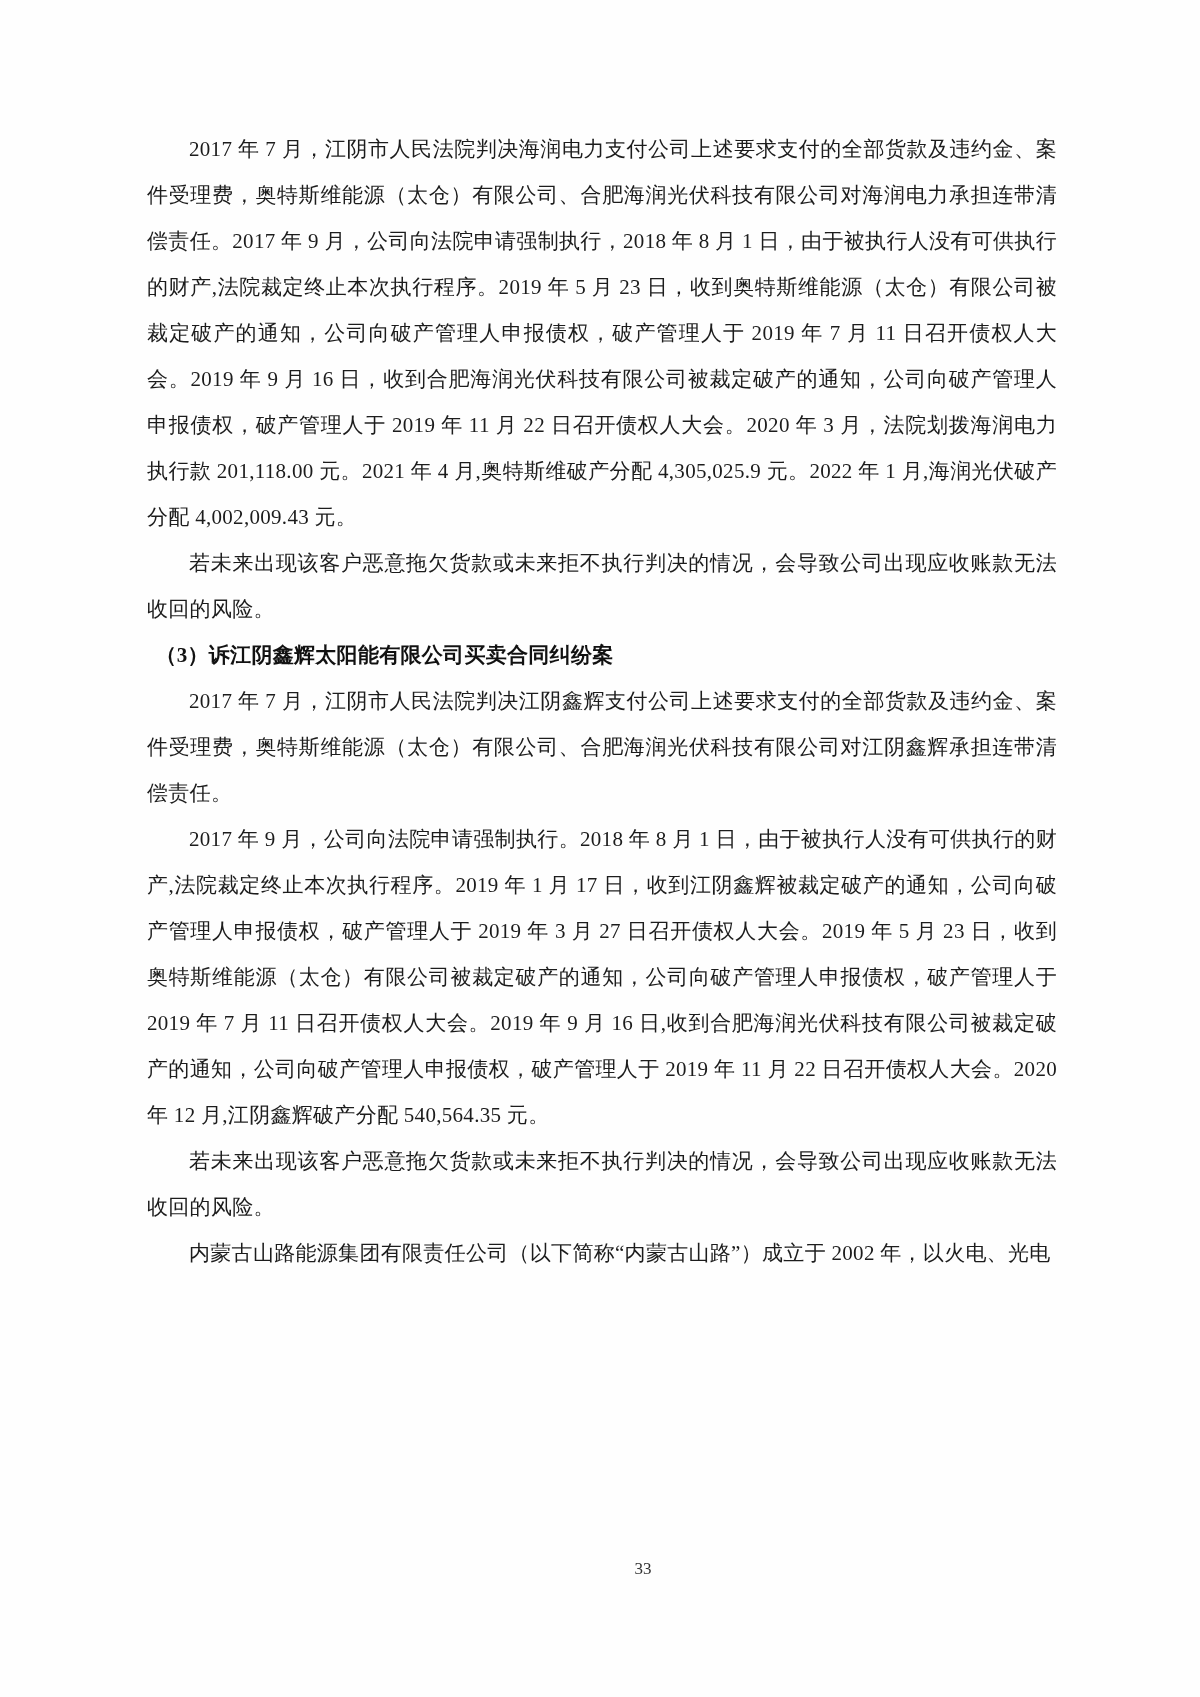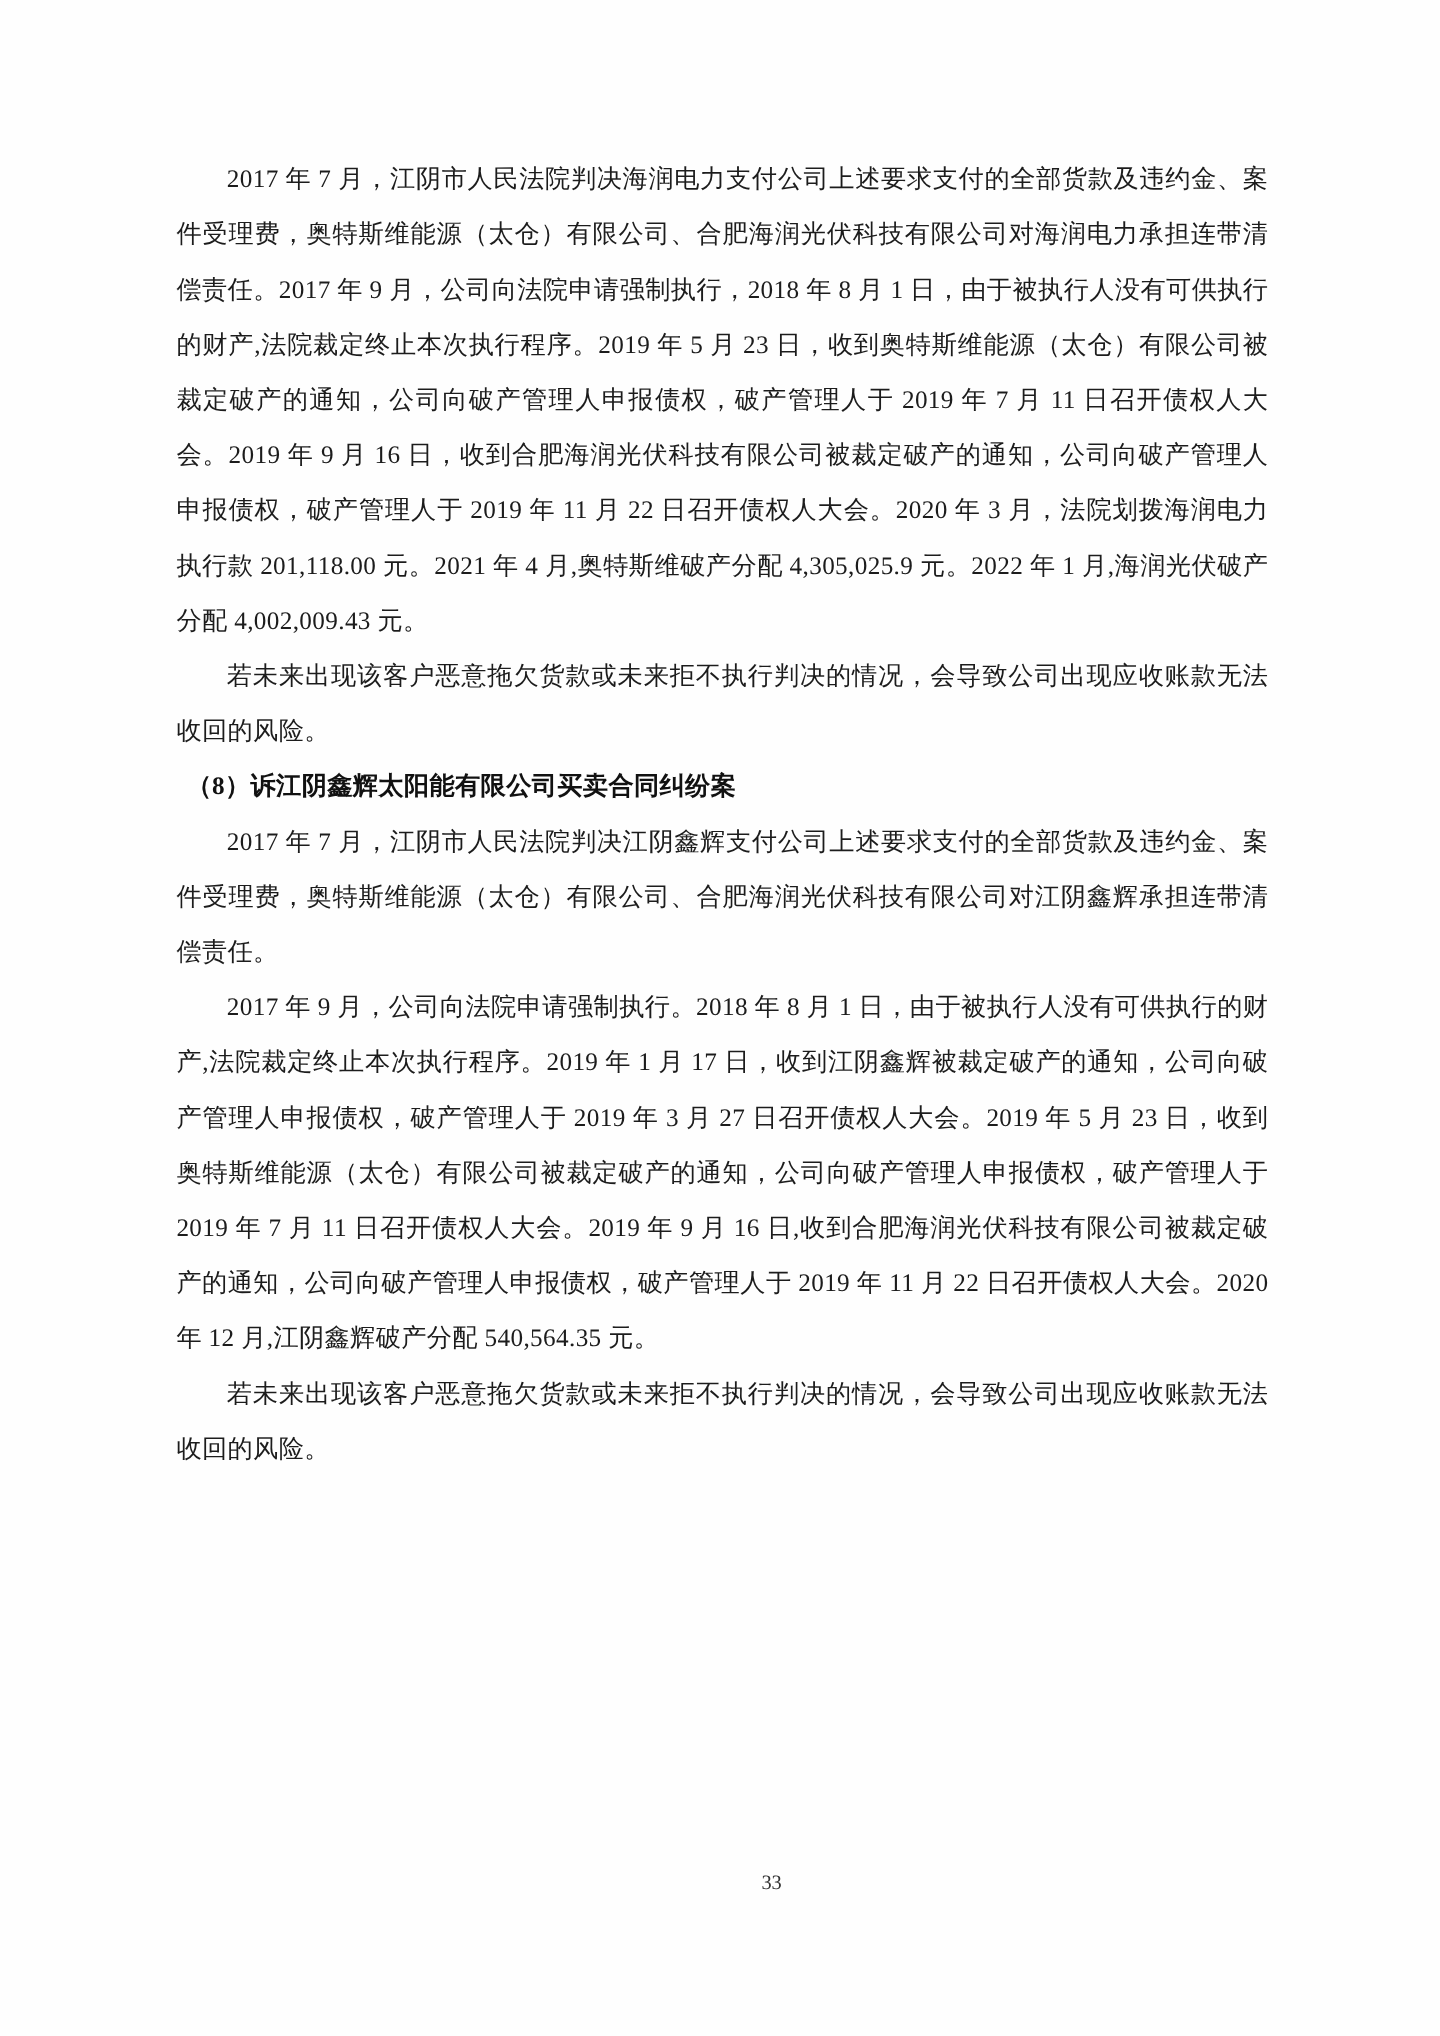--- a/index.html
+++ b/index.html
@@ -50,20 +50,21 @@
     margin-left: 43px;
   }
 </style>
 </head>
 <body>
 
 <div class="page">
   <div class="doc-body">
     <p class="para">2017 年 7 月，江阴市人民法院判决海润电力支付公司上述要求支付的全部货款及违约金、案件受理费，奥特斯维能源（太仓）有限公司、合肥海润光伏科技有限公司对海润电力承担连带清偿责任。2017 年 9 月，公司向法院申请强制执行，2018 年 8 月 1 日，由于被执行人没有可供执行的财产,法院裁定终止本次执行程序。2019 年 5 月 23 日，收到奥特斯维能源（太仓）有限公司被裁定破产的通知，公司向破产管理人申报债权，破产管理人于 2019 年 7 月 11 日召开债权人大会。2019 年 9 月 16 日，收到合肥海润光伏科技有限公司被裁定破产的通知，公司向破产管理人申报债权，破产管理人于 2019 年 11 月 22 日召开债权人大会。2020 年 3 月，法院划拨海润电力执行款 201,118.00 元。2021 年 4 月,奥特斯维破产分配 4,305,025.9 元。2022 年 1 月,海润光伏破产分配 4,002,009.43 元。</p>
     <p class="para">若未来出现该客户恶意拖欠货款或未来拒不执行判决的情况，会导致公司出现应收账款无法收回的风险。</p>
-    <h3 class="heading">（8）诉江阴鑫辉太阳能有限公司买卖合同纠纷案</h3>
+    <h3 class="heading">（3）诉江阴鑫辉太阳能有限公司买卖合同纠纷案</h3>
     <p class="para">2017 年 7 月，江阴市人民法院判决江阴鑫辉支付公司上述要求支付的全部货款及违约金、案件受理费，奥特斯维能源（太仓）有限公司、合肥海润光伏科技有限公司对江阴鑫辉承担连带清偿责任。</p>
     <p class="para">2017 年 9 月，公司向法院申请强制执行。2018 年 8 月 1 日，由于被执行人没有可供执行的财产,法院裁定终止本次执行程序。2019 年 1 月 17 日，收到江阴鑫辉被裁定破产的通知，公司向破产管理人申报债权，破产管理人于 2019 年 3 月 27 日召开债权人大会。2019 年 5 月 23 日，收到奥特斯维能源（太仓）有限公司被裁定破产的通知，公司向破产管理人申报债权，破产管理人于 2019 年 7 月 11 日召开债权人大会。2019 年 9 月 16 日,收到合肥海润光伏科技有限公司被裁定破产的通知，公司向破产管理人申报债权，破产管理人于 2019 年 11 月 22 日召开债权人大会。2020 年 12 月,江阴鑫辉破产分配 540,564.35 元。</p>
     <p class="para">若未来出现该客户恶意拖欠货款或未来拒不执行判决的情况，会导致公司出现应收账款无法收回的风险。</p>
+    <p class="para">内蒙古山路能源集团有限责任公司（以下简称“内蒙古山路”）成立于 2002 年，以火电、光电</p>
   </div>
 
   <div class="page-footer">33</div>
 </div>
 
 </body></html>

